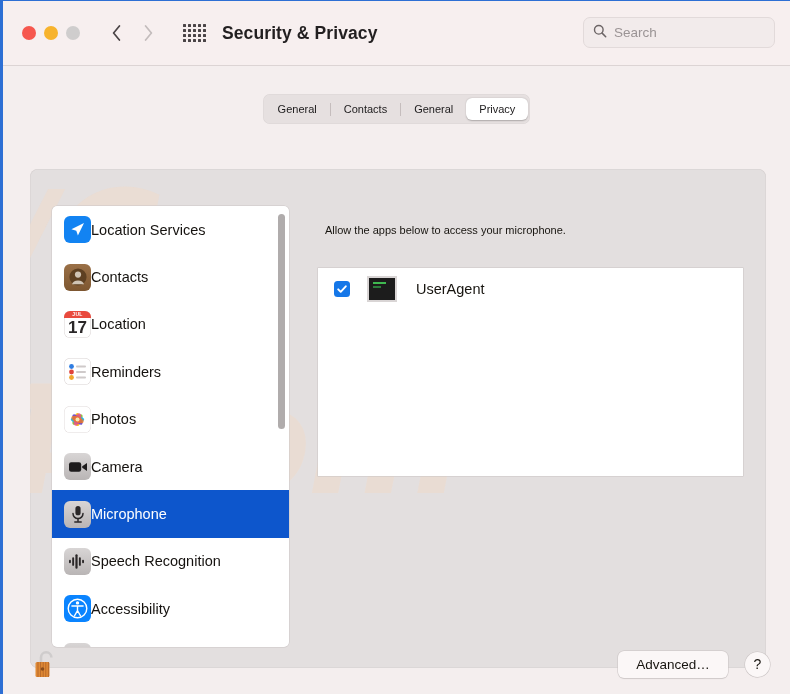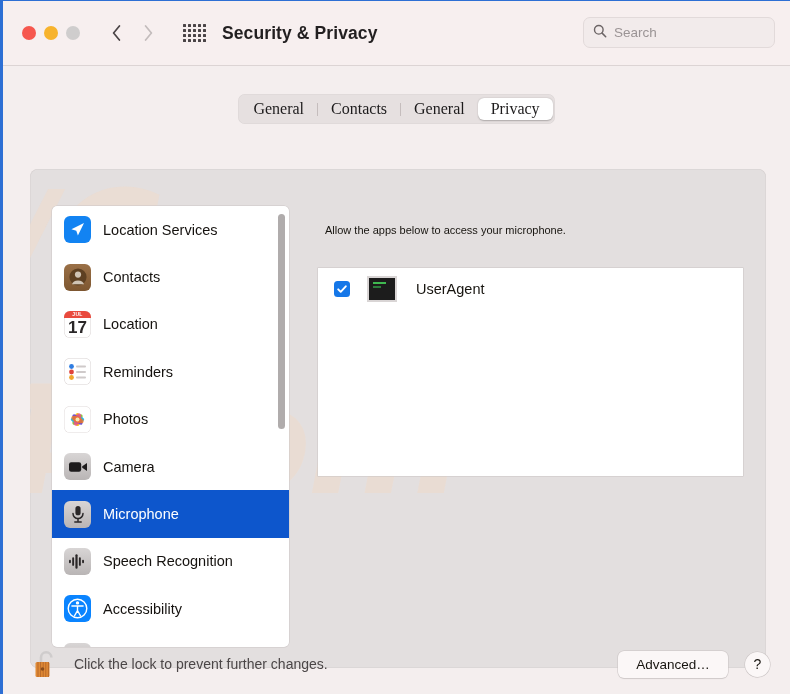--- a/index.html
+++ b/index.html
@@ -123,28 +123,27 @@
     display: flex;
     align-items: center;
     height: 26px;
     background: #e6e0e0;
     border-radius: 7px;
     padding: 2px;
     box-shadow: inset 0 0 0 .5px rgba(0,0,0,.05);
   }
   .tab {
     position: relative;
-    font-size: 16px;
+    font-size: 11px;
     color: #1d1b1c;
     padding: 0 13px;
     height: 22px;
     line-height: 22px;
     border-radius: 6px;
     white-space: nowrap;
-    font-family: Liberation Serif, serif;
   }
   .tab.sel {
     background: #ffffff;
     box-shadow: 0 .5px 1.5px rgba(0,0,0,.25);
   }
   .tabsep {
     width: 1px;
     height: 13px;
     background: #c5bdbd;
   }
@@ -193,21 +192,20 @@
   .srow {
     position: relative;
     height: 47.4px;
     display: flex;
     align-items: center;
     padding-left: 12px;
     box-sizing: border-box;
   }
   .srow.sel { background: #0d56cc; }
   .srow .lbl {
-    margin-left: 12px;
     font-size: 14.5px;
     color: #15120f;
     white-space: nowrap;
   }
   .srow.sel .lbl { color: #ffffff; }
   .sicon {
     width: 27px; height: 27px;
     border-radius: 6px;
     flex: 0 0 27px;
     position: relative;
@@ -584,20 +582,19 @@
           <g stroke="#b8692a" stroke-width="1">
             <path d="M7 15 V30"></path>
               <path d="M9.6 15 V30"></path>
               <path d="M12.2 15 V30"></path>
               <path d="M14.8 15 V30"></path>
               <path d="M17.4 15 V30"></path>
           </g>
           <circle cx="11.5" cy="22" r="1.8" fill="#8a4d1c"></circle>
         </svg>
       </span>
-      <span id="locktext">Click the lock to prevent further changes.</span>
 
       <span id="adv-btn">Advanced…</span>
       <span id="help-btn">?</span>
     </div>
 
   </div>
 </div>
 
 </body></html>

